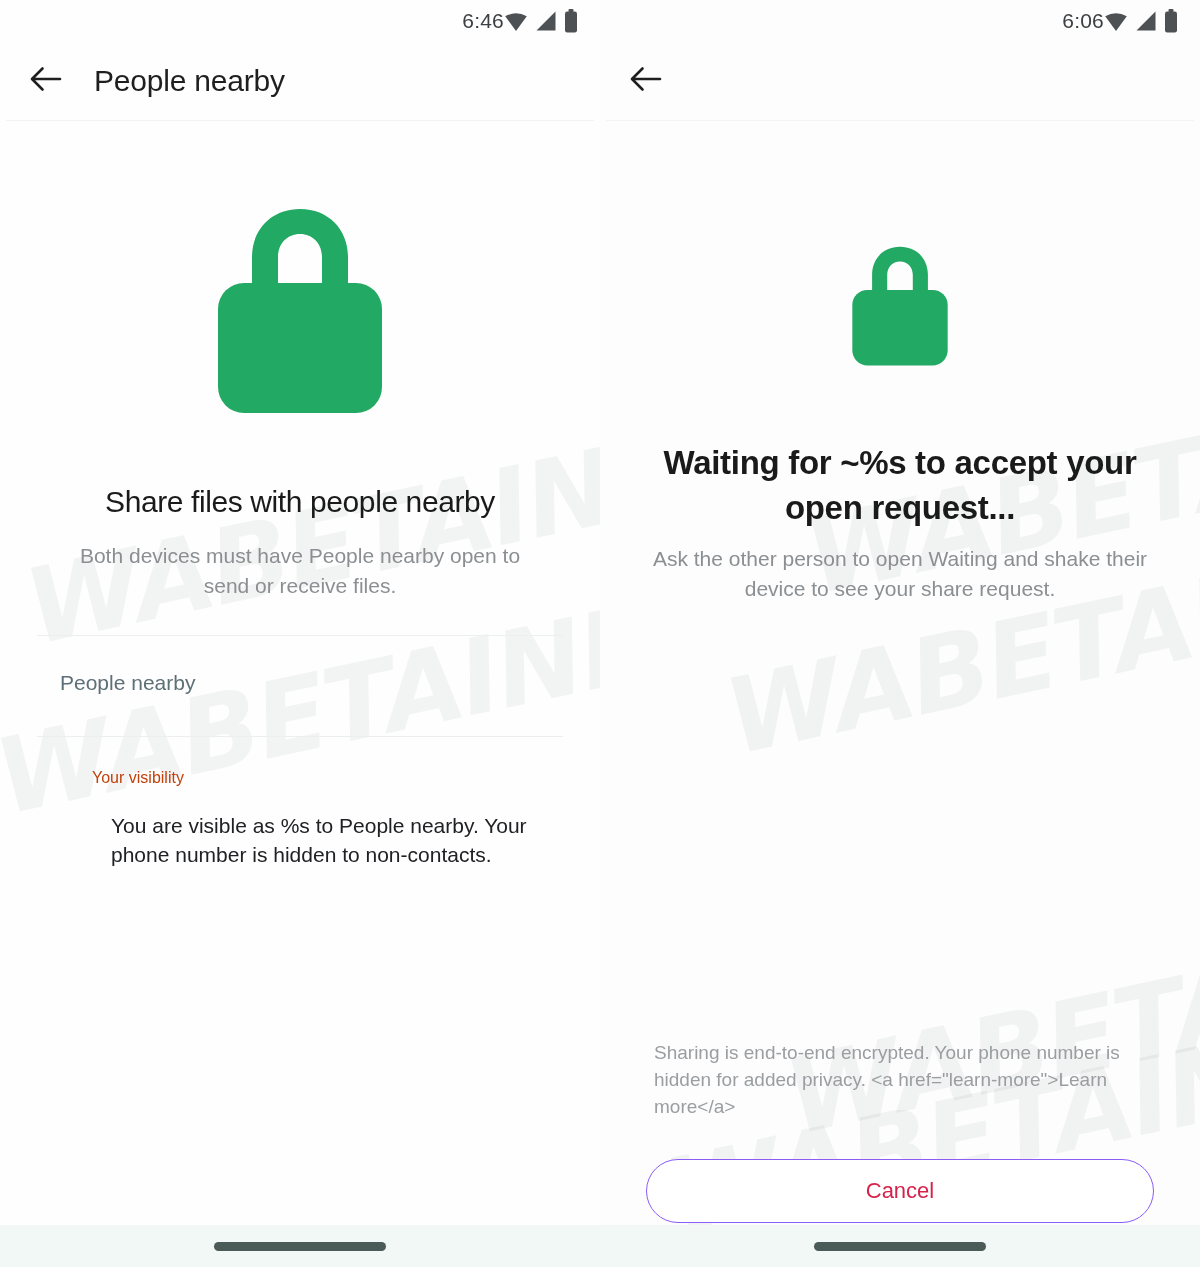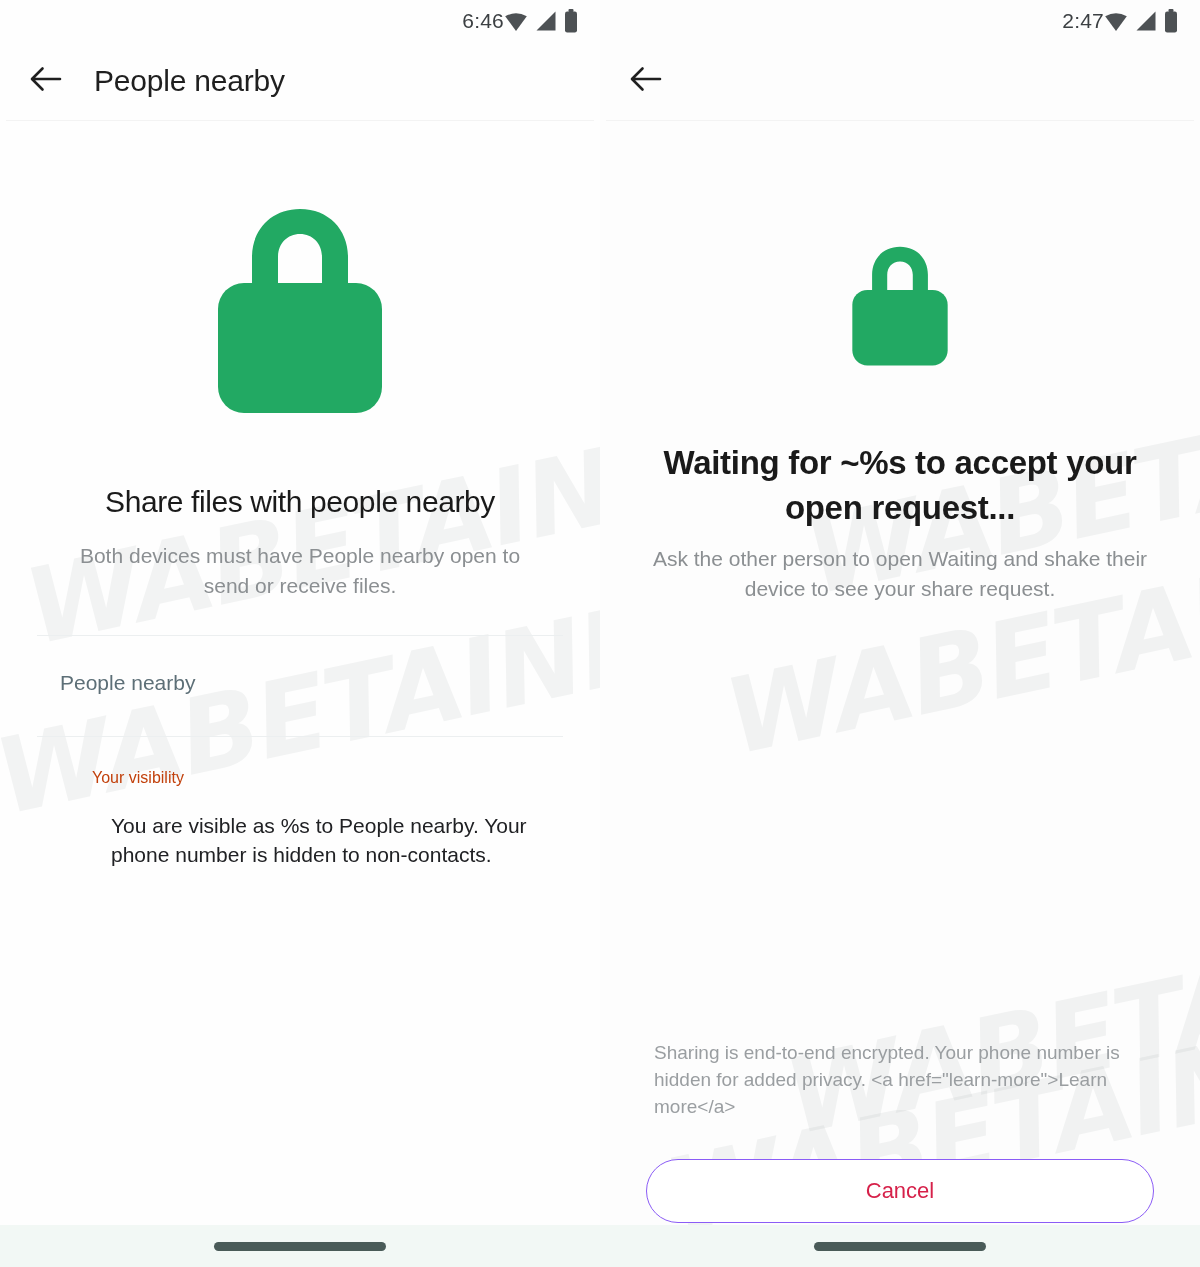--- a/index.html
+++ b/index.html
@@ -311,21 +311,21 @@
   </div>
 
   <div class="screen right">
 
     <div class="wm" style="left:200px; top:420px; font-size:104px;">WABETAINFO</div>
     <div class="wm" style="left:120px; top:580px; font-size:104px;">WABETAINFO</div>
     <div class="wm" style="left:180px; top:960px; font-size:104px;">WABETAINFO</div>
     <div class="wm" style="left:60px; top:1060px; font-size:104px;">WABETAINFO</div>
 
     <div class="statusbar">
-      <div class="clock">2:47</div>
+      <div class="clock">6:06</div>
       <div class="status-icons">
         <span>
           <svg width="24" height="22" viewBox="0 0 24 22">
             <path d="M12 21 L1.2 6.2 Q12 0.5 22.8 6.2 Z" fill="#4d5154"></path>
           </svg>
         </span>
         <span>
           <svg width="22" height="22" viewBox="0 0 22 22">
             <path d="M20.5 1.5 L20.5 20.5 L1.5 20.5 Z" fill="#4d5154"></path>
           </svg>

